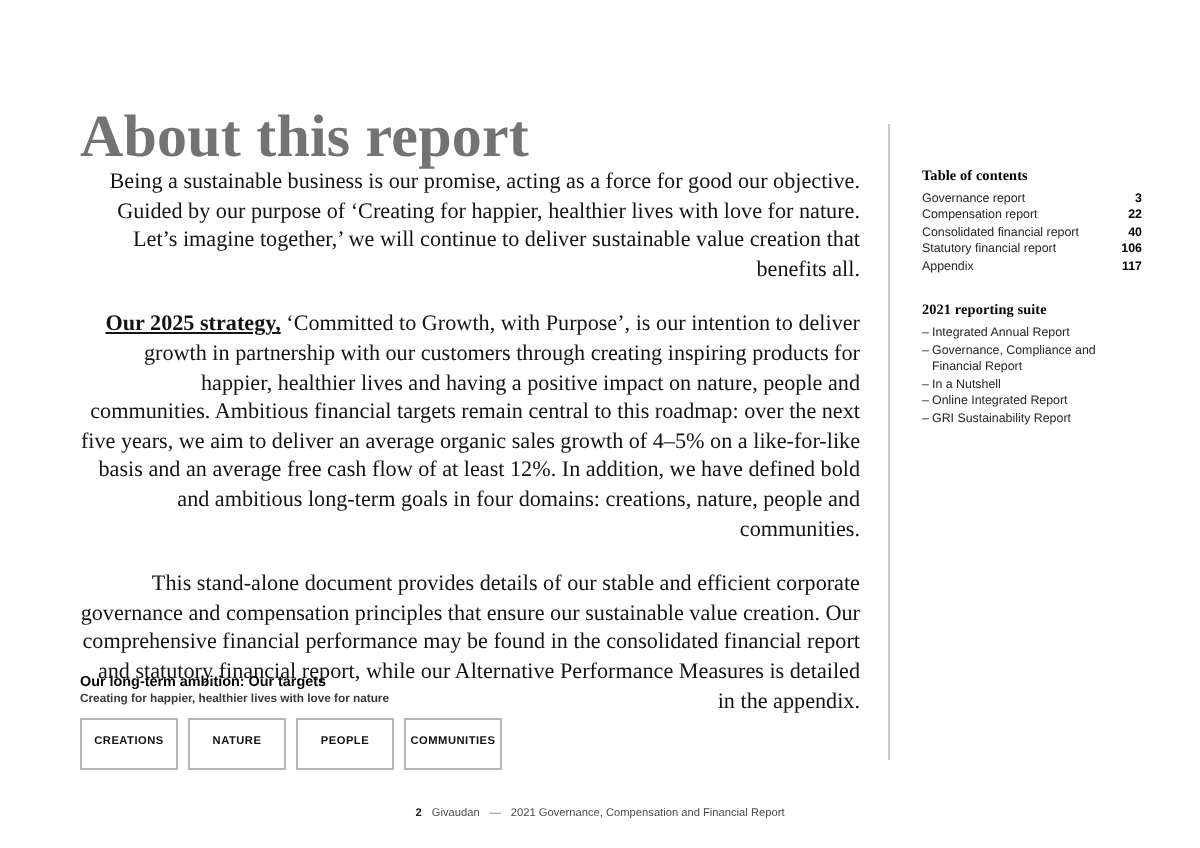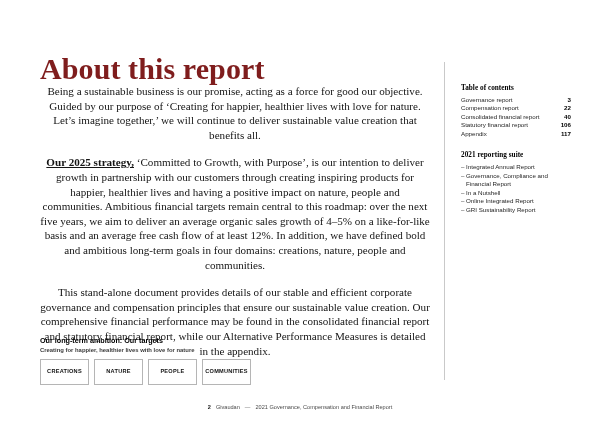--- a/index.html
+++ b/index.html
@@ -19,38 +19,38 @@
 
   
   .page-title {
     position: absolute;
     left: 40px;
     top: 32px;
     font-family: "Liberation Serif", serif;
     font-size: 30px;
     font-weight: 700;
     letter-spacing: 0.1px;
-    color: #7f1d1d;
+    color: #737373;
     line-height: 1.1;
   }
 
   
   .body-col {
     position: absolute;
     left: 40px;
     top: 84px;
     width: 390px;
   }
   .body-par {
     font-family: "Liberation Serif", serif;
     font-size: 11.1px;
     line-height: 14.6px;
     color: #141414;
     margin: 0 0 13px 0;
-    text-align: center;
+    text-align: right;
   }
   .body-par b {
     font-weight: 700;
     text-decoration: underline;
   }
 
   
   .v-divider {
     position: absolute;
     left: 444px;

